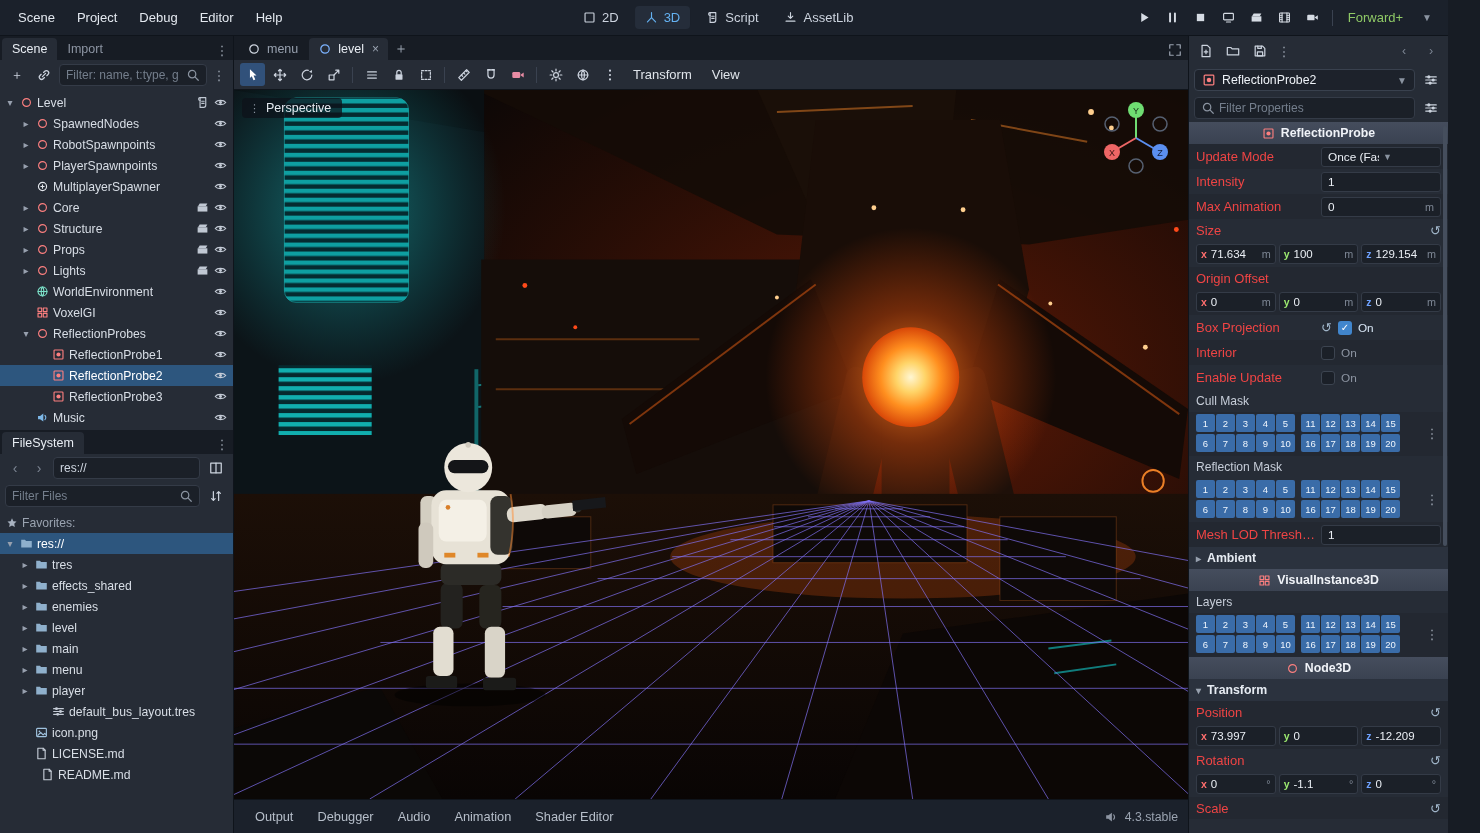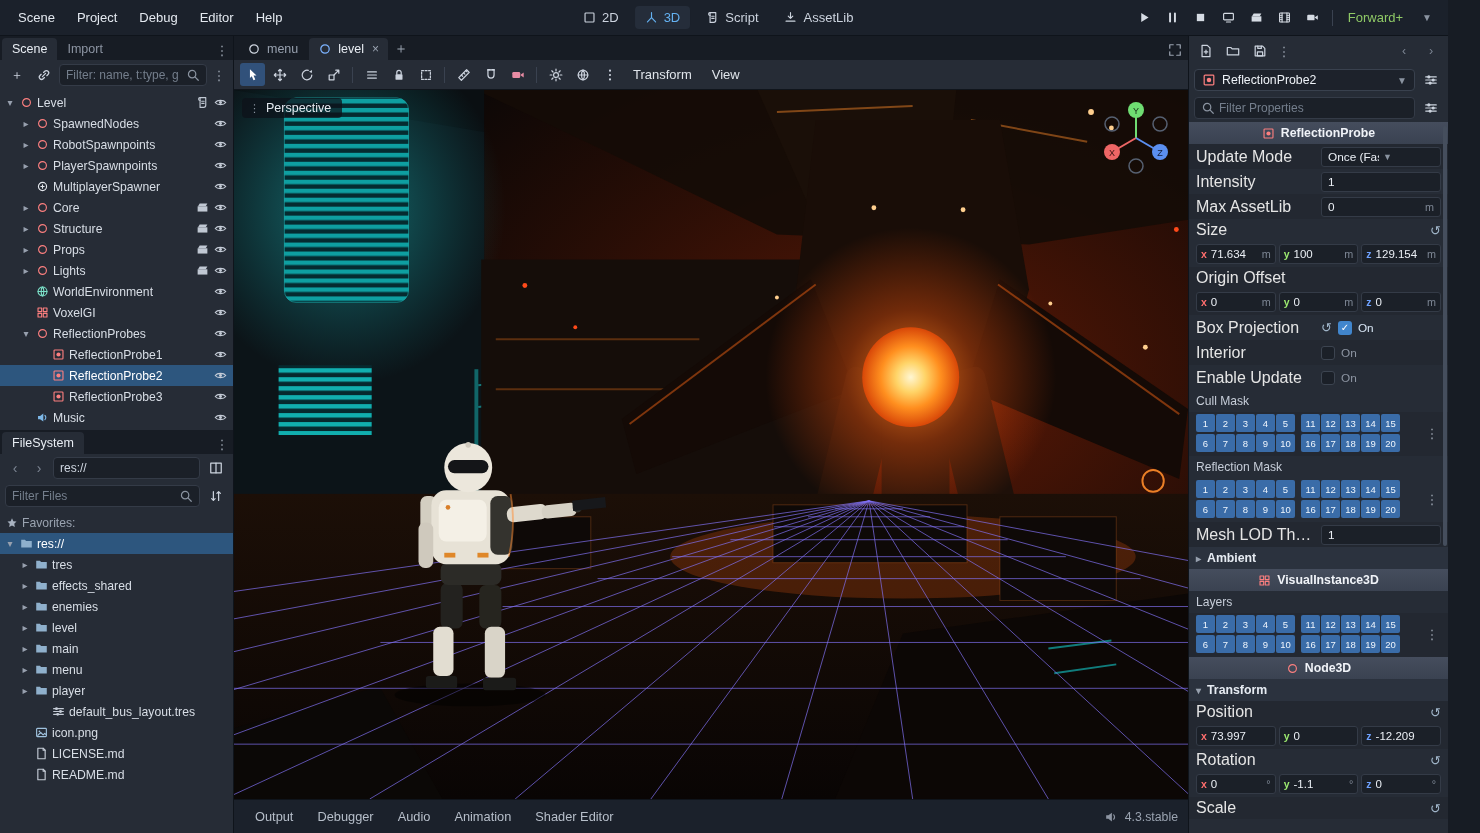--- a/index.html
+++ b/index.html
@@ -79,21 +79,21 @@
 .nodesel{flex:1;display:flex;align-items:center;gap:6px;background:#1d222b;border:1px solid #39414e;border-radius:4px;height:22px;padding:0 7px;min-width:0}
 .nodesel .nname{color:#eef2f7;font-size:12.3px;flex:1;overflow:hidden;text-overflow:ellipsis}
 .nodesel .chev{color:#8a93a0;font-size:10px}
 .ifilter{height:28px;display:flex;align-items:center;gap:4px;padding:0 5px;flex:0 0 auto}
 .props{flex:1;overflow:hidden;position:relative;background:#262c36}
 .pcat{height:22px;display:flex;align-items:center;justify-content:center;gap:6px;background:linear-gradient(#454d5d,#3a4251);font-weight:bold;font-size:12.3px;color:#f0f3f8}
 .pgroup{height:22px;display:flex;align-items:center;gap:6px;background:#2b323e;font-weight:bold;font-size:12.3px;color:#e6ebf2;padding:0 7px}
 .pgroup .garr{color:#97a0ae;font-size:10px}
 .pr{height:25px;display:flex;align-items:center;gap:5px;padding:0 7px}
 .pr.alt,.vrow.alt,.mg.alt{background:#232831}
-.plabel{flex:1;color:#e5e5e5;font-size:16px;overflow:hidden;text-overflow:ellipsis;white-space:nowrap}
+.plabel{flex:1;color:#ef4444;font-size:13px;overflow:hidden;text-overflow:ellipsis;white-space:nowrap}
 .pfield,.pdrop{width:120px;height:20px;background:#1b2028;border:1px solid #343b47;border-radius:3px;display:flex;align-items:center;padding:0 6px;gap:4px}
 .pfield .pval{color:#eaeef4;font-size:11.8px}
 .pfield .psuf,.vf .psuf{color:#7d8694;font-size:10.8px;margin-left:auto}
 .pdrop span{color:#eaeef4;font-size:11.8px;flex:1;white-space:nowrap;overflow:hidden}
 .pdrop .chev{color:#8a93a0;font-size:9px}
 .revert{color:#9fb4c8;font-size:13px;margin-left:4px}
 .vh{height:22px}
 .vrow{height:26px;display:flex;gap:3px;padding:2px 7px;align-items:center}
 .vf{flex:1;height:20px;background:#1b2028;border:1px solid #343b47;border-radius:3px;display:flex;align-items:center;gap:4px;padding:0 4px;min-width:0}
 .vf .ax{font-style:normal;font-weight:bold;font-size:10.5px}
@@ -707,21 +707,21 @@
             <div class="trow" style="padding-left: 19px;">
               <span class="arr"></span>
               <span class="ic" style="color:#c6cdd8">
                 <svg width="13" height="13" viewBox="0 0 16 16" fill="none" stroke="currentColor" stroke-width="1.4" stroke-linecap="round" stroke-linejoin="round">
                   <path d="M3.5 1.5H10L12.5 4V14.5H3.5Z"></path>
                   <path d="M10 1.5V4H12.5"></path>
                 </svg>
               </span>
               <span class="tlabel">LICENSE.md</span>
             </div>
-            <div class="trow" style="padding-left: 19px;">
+            <div class="trow" style="padding-left: 25px;">
               <span class="arr"></span>
               <span class="ic" style="color:#c6cdd8">
                 <svg width="13" height="13" viewBox="0 0 16 16" fill="none" stroke="currentColor" stroke-width="1.4" stroke-linecap="round" stroke-linejoin="round">
                   <path d="M3.5 1.5H10L12.5 4V14.5H3.5Z"></path>
                   <path d="M10 1.5V4H12.5"></path>
                 </svg>
               </span>
               <span class="tlabel">README.md</span>
             </div>
           </div>
@@ -1130,21 +1130,21 @@
               <span class="chev">▼</span>
             </span>
           </div>
           <div class="pr">
             <span class="plabel">Intensity</span>
             <span class="pfield">
               <span class="pval">1</span>
             </span>
           </div>
           <div class="pr alt">
-            <span class="plabel">Max AssetLib</span>
+            <span class="plabel">Max Animation</span>
             <span class="pfield">
               <span class="pval">0</span>
               <span class="psuf">m</span>
             </span>
           </div>
           <div class="pr vh">
             <span class="plabel">Size</span>
             <span class="revert">↺</span>
           </div>
           <div class="vrow">

